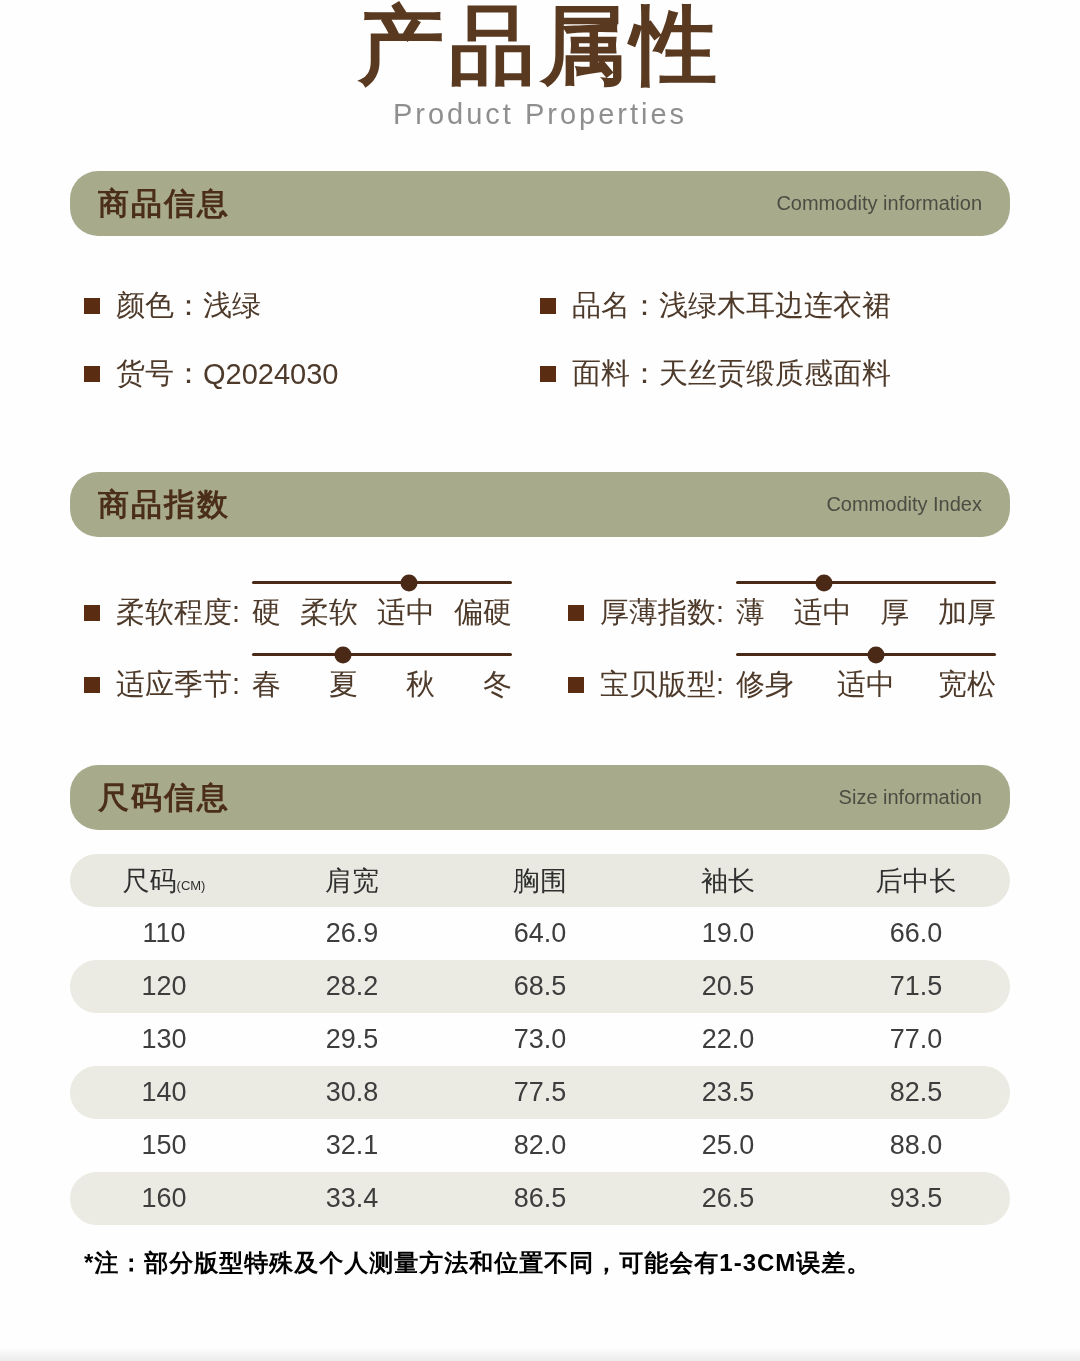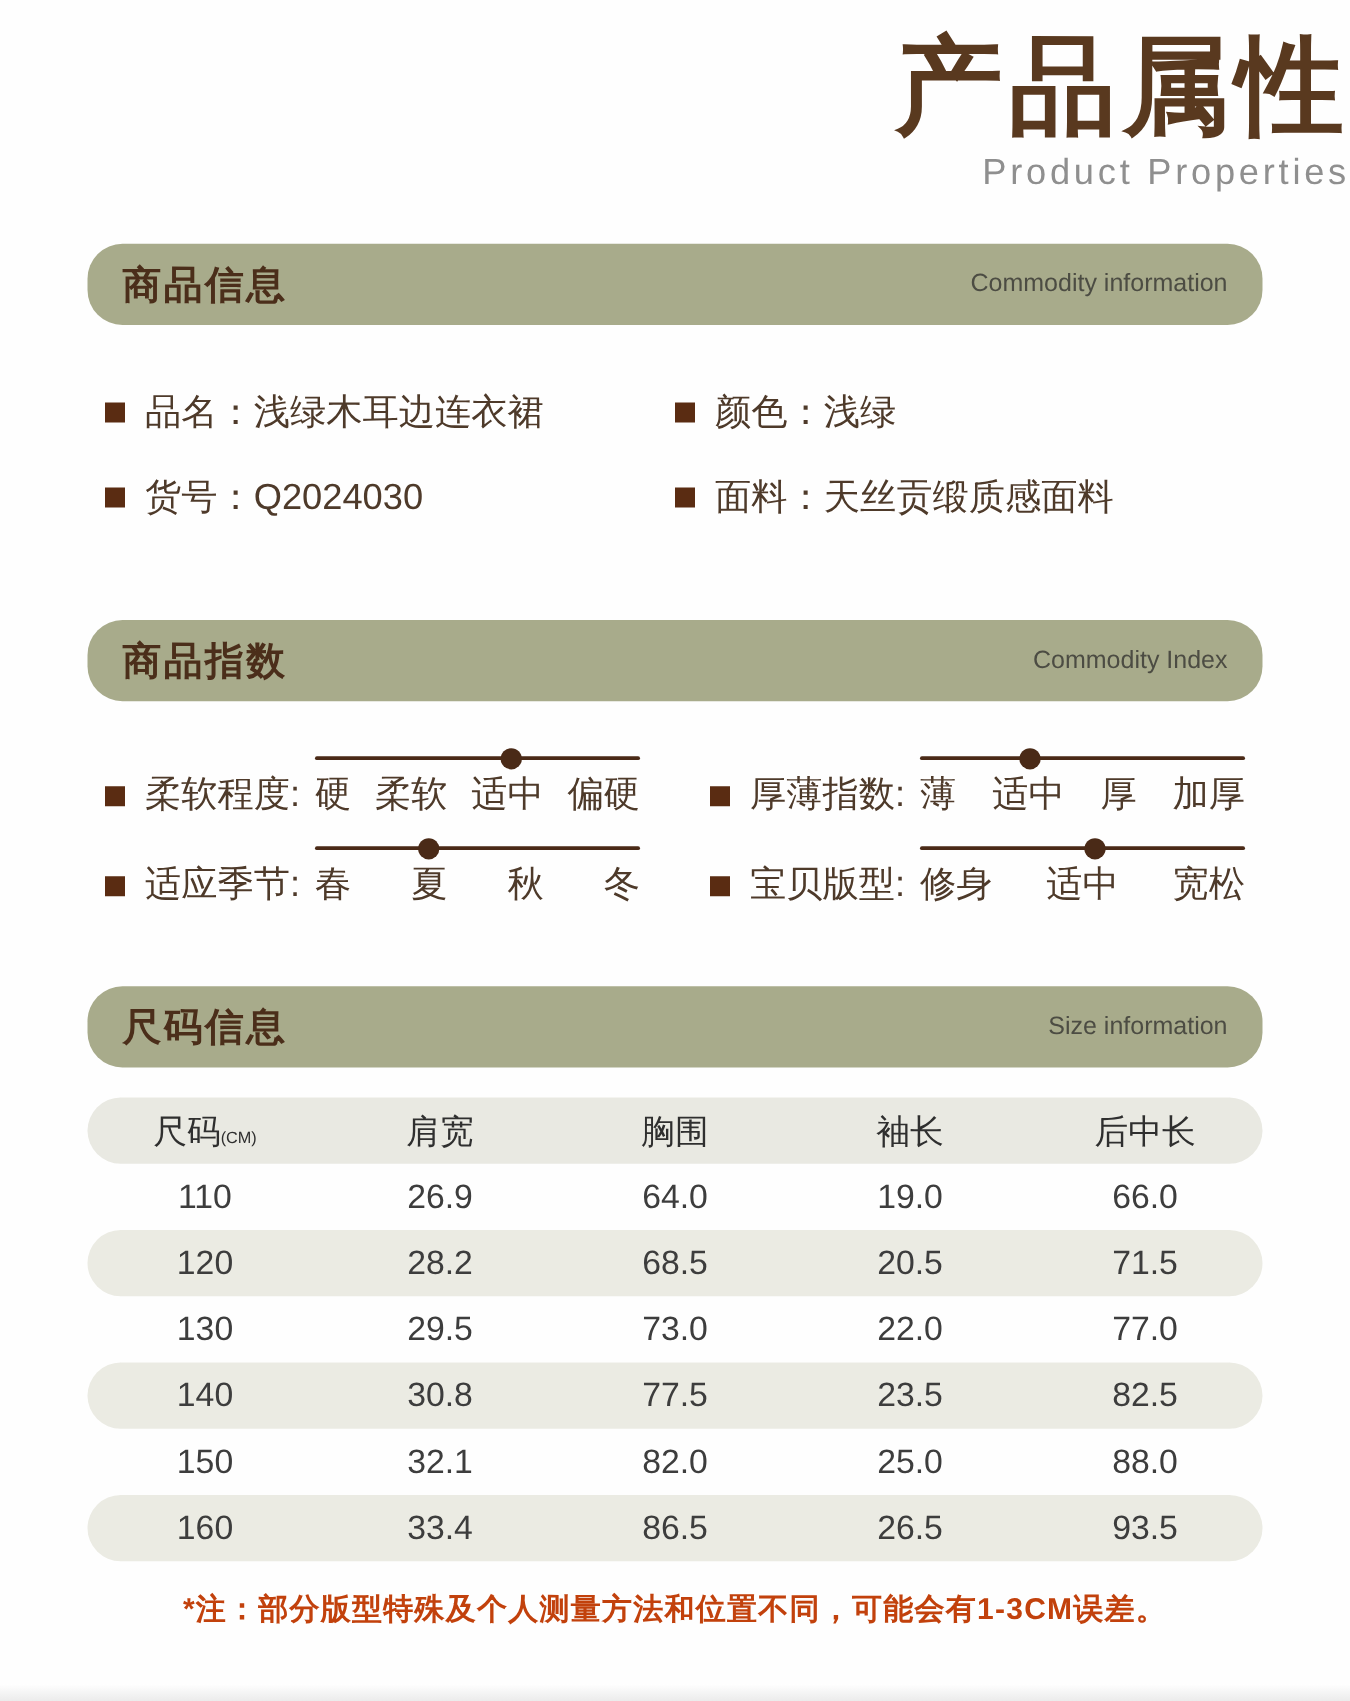--- a/index.html
+++ b/index.html
@@ -1,21 +1,21 @@
 <!DOCTYPE html>
 <html><head>
 <meta charset="utf-8">
 <style>
   html,body{margin:0;padding:0;background:#ffffff;}
   .page{
     width:1080px;height:1361px;position:relative;overflow:hidden;background:#fefefe;
     font-family:"Liberation Sans","DejaVu Sans",sans-serif;
   }
   
-  .title-block{text-align:right;padding-top:24px;}
+  .title-block{text-align:center;}
   .main-title{margin:0;font-size:86px;line-height:1.05;font-weight:700;color:#59391f;letter-spacing:5px;}
   .sub-title{margin-top:8px;font-size:29px;color:#8f8f8f;letter-spacing:3px;}
   
   .section{margin:0 70px;}
   .banner{
     height:65px;background:#a8ab8b;border-radius:28px;
     display:flex;align-items:center;justify-content:space-between;
     padding:0 28px;box-sizing:border-box;
   }
   .banner-title{font-size:31px;font-weight:700;color:#4b2e1a;letter-spacing:2px;}
@@ -39,21 +39,21 @@
   
   .sec-size{margin-top:64px;}
   .size-table{margin-top:24px;}
   .trow{
     display:grid;grid-template-columns:repeat(5,1fr);height:53px;
     align-items:center;text-align:center;font-size:27px;color:#3d3d3d;
   }
   .trow.header{background:#e9e9e2;border-radius:27px;color:#2f2f2f;}
   .trow.stripe{background:#ebebe3;border-radius:27px;}
   .unit{font-size:13px;text-align:right;}
-  .note{margin:22px 14px 0;font-size:24px;font-weight:700;color:#c2410c;letter-spacing:1px;text-align:center;}
+  .note{margin:22px 14px 0;font-size:24px;font-weight:700;color:#000000;letter-spacing:1px;}
   
   .bottom-strip{position:absolute;left:0;right:0;bottom:0;height:14px;background:linear-gradient(180deg,#ffffff,#ebebeb);}
 </style>
 </head>
 <body>
 
 <div class="page">
 
   <header class="title-block">
     <h1 class="main-title">产品属性</h1>
@@ -61,27 +61,27 @@
   </header>
 
   <section class="section sec-info">
     <div class="banner">
       <span class="banner-title">商品信息</span>
       <span class="banner-sub">Commodity information</span>
     </div>
     <div class="info-grid">
       <div class="info-item">
         <span class="bullet"></span>
+        <span class="info-label">颜色：</span>
+        <span class="info-value">浅绿</span>
+      </div>
+      <div class="info-item">
+        <span class="bullet"></span>
         <span class="info-label">品名：</span>
         <span class="info-value">浅绿木耳边连衣裙</span>
-      </div>
-      <div class="info-item">
-        <span class="bullet"></span>
-        <span class="info-label">颜色：</span>
-        <span class="info-value">浅绿</span>
       </div>
       <div class="info-item">
         <span class="bullet"></span>
         <span class="info-label">货号：</span>
         <span class="info-value">Q2024030</span>
       </div>
       <div class="info-item">
         <span class="bullet"></span>
         <span class="info-label">面料：</span>
         <span class="info-value">天丝贡缎质感面料</span>

